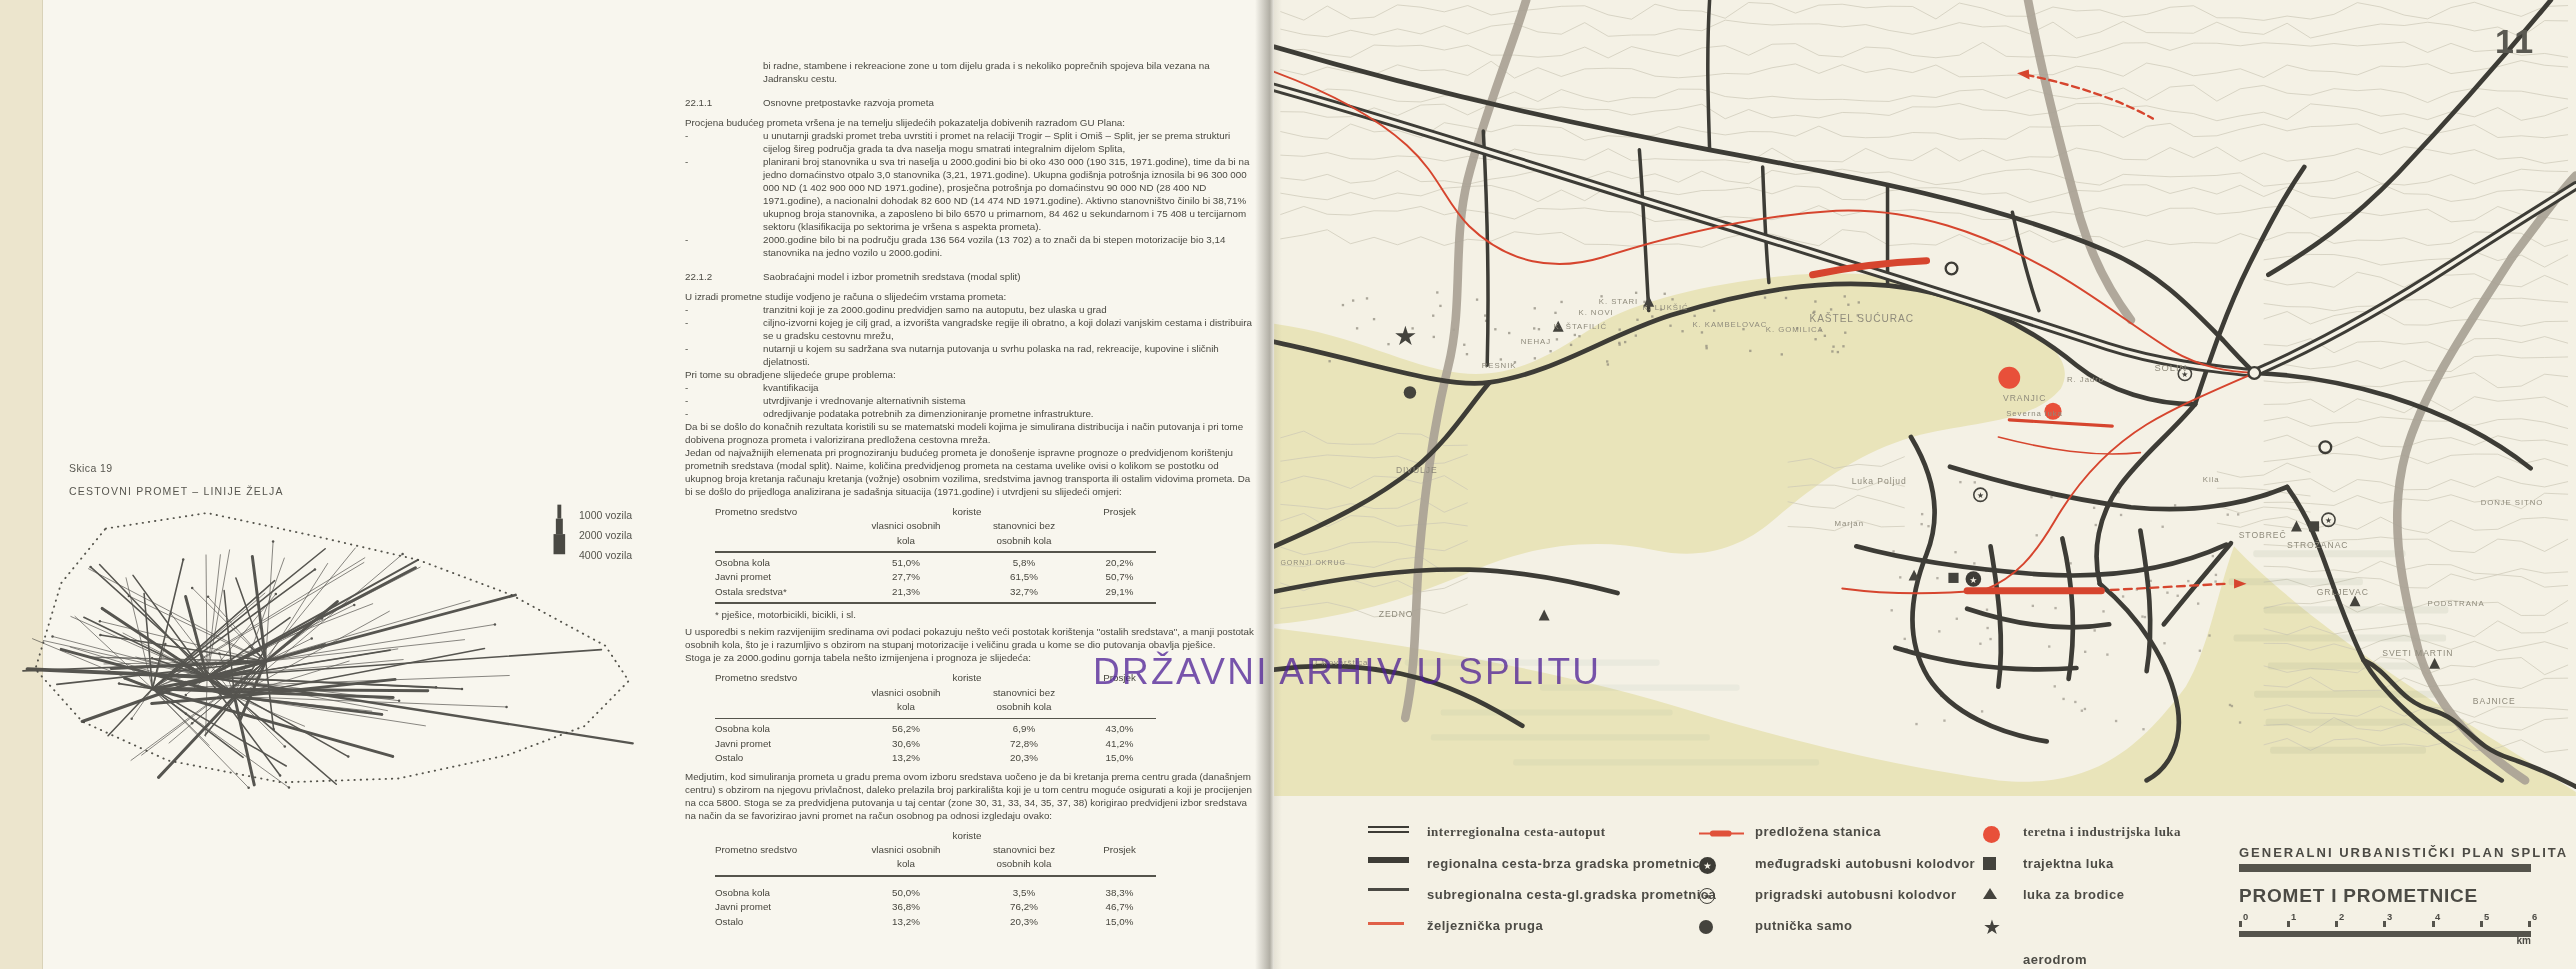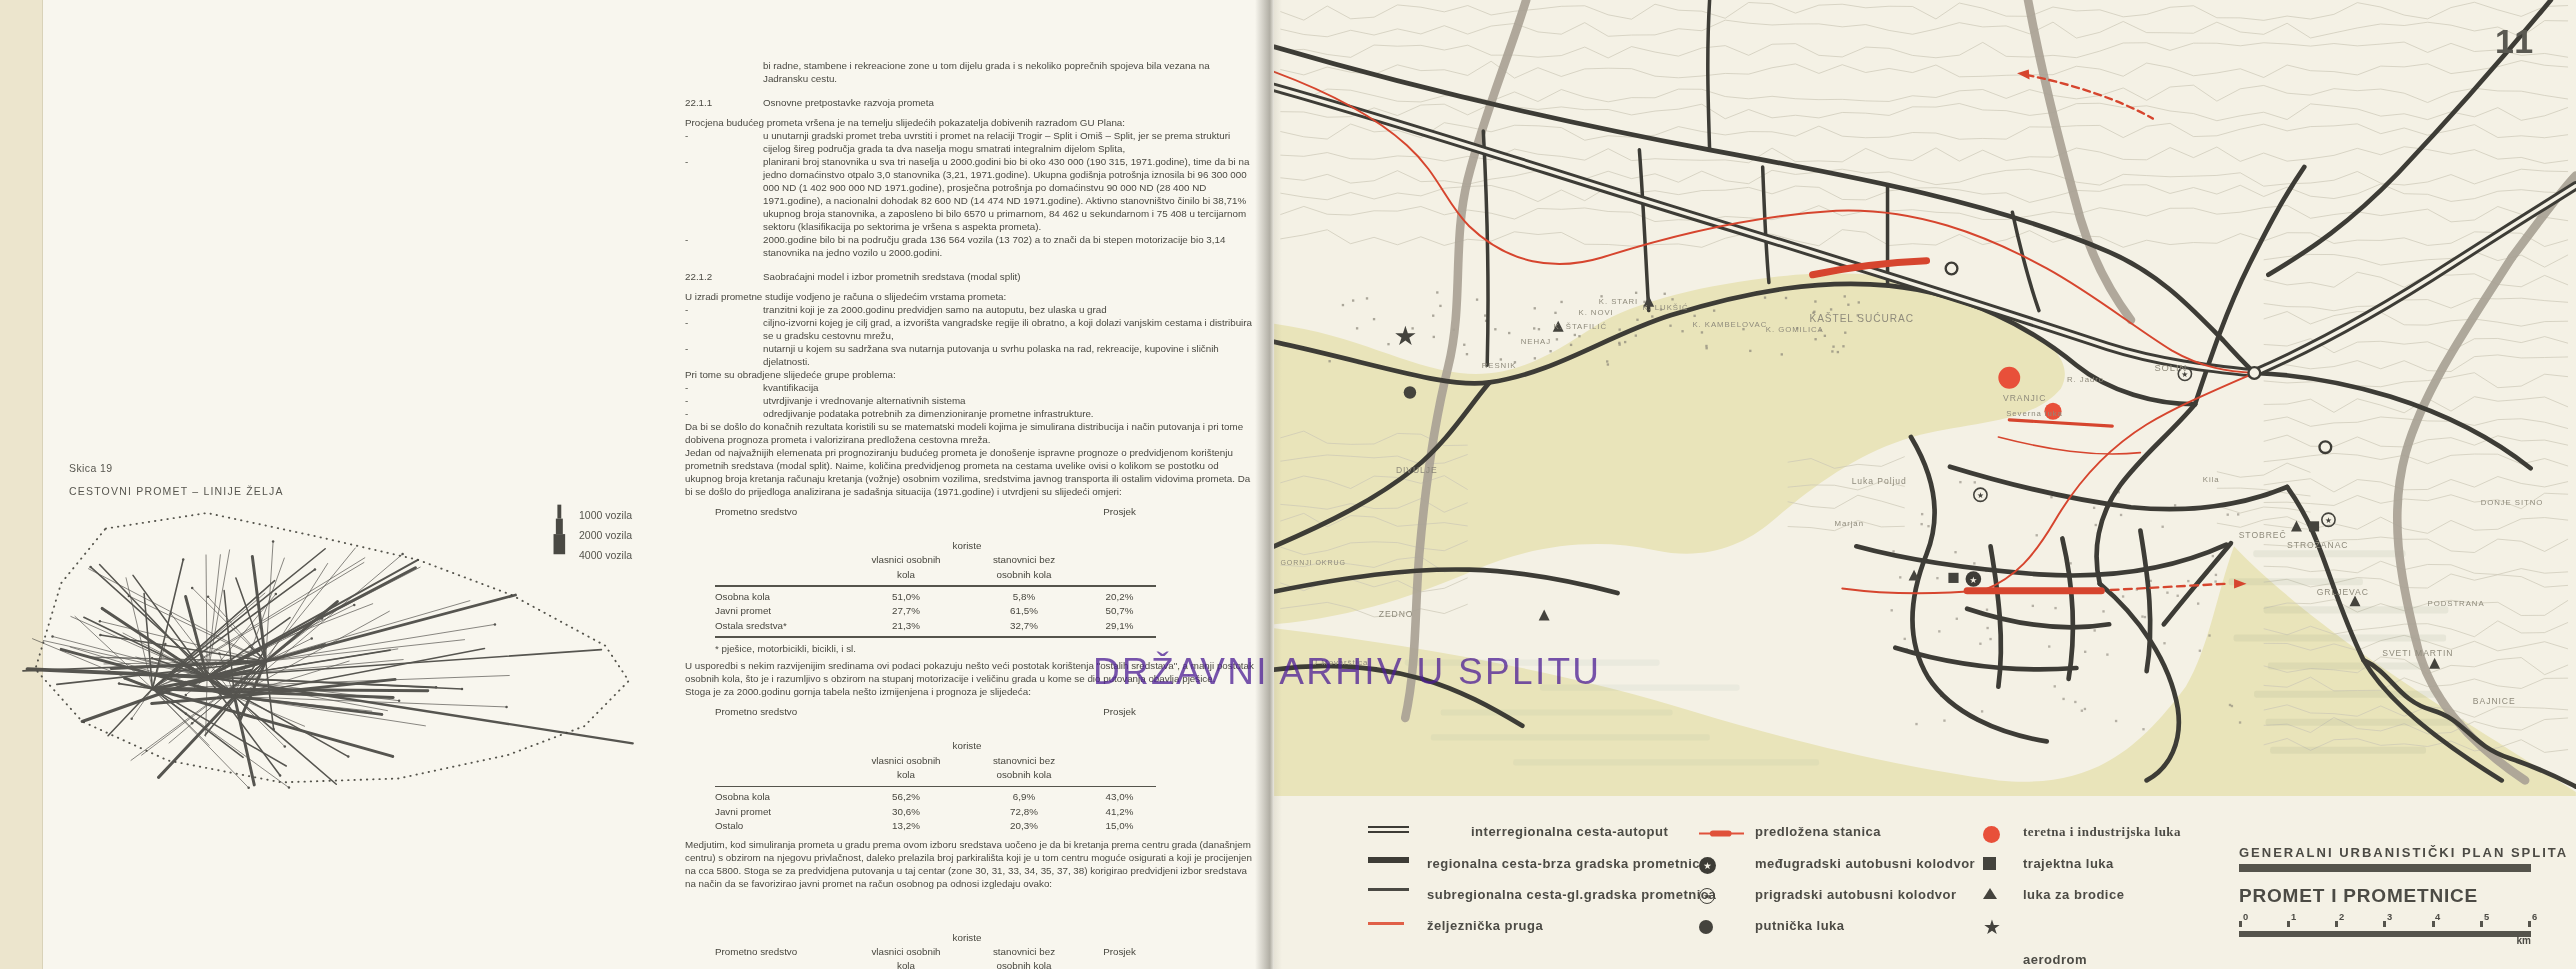--- a/index.html
+++ b/index.html
@@ -21,21 +21,21 @@
   .textcol p{margin:0;}
   .blk-cont{padding-left:78px;}
   .blk-bullet{position:relative;padding-left:78px;}
   .blk-bullet .dash{position:absolute;left:0;top:0;}
   .blk-heading{margin:11px 0 7px 0 !important;}
   .blk-heading .num{display:inline-block;width:78px;}
   .blk-footnote{margin:3.9px 0 4.7px 30px !important;}
   .tbl{margin:7px 0 3.9px 30px;width:441px;color:#48473f;}
   .trow{display:grid;grid-template-columns:134px 114px 122px 69px;line-height:14.4px;}
   .trow .c2,.trow .c3,.trow .c4{text-align:center;}
-  .tbl .grp{grid-column:2/4;text-align:center;margin-top:34px;}
+  .tbl .grp{grid-column:2/4;text-align:center;}
   .tbl .rule{height:1.6px;background:#55544c;margin:3.1px 0;}
   .tbl .sp{height:6.2px;}
 
   
   .legend-label{position:absolute;font-size:13px;font-weight:bold;color:#4c4b45;letter-spacing:0.5px;white-space:nowrap;}
   .legend-sym{position:absolute;}
   .sym-doubleline{width:41px;height:7px;border-top:2.7px solid #3d3c36;border-bottom:2.7px solid #3d3c36;box-sizing:border-box;}
   .sym-thickline{width:41px;height:5.5px;background:#3d3c36;}
   .sym-medline{width:41px;height:3.1px;background:#4a4943;}
   .sym-redline{width:36px;height:2.3px;background:#e06048;margin-top:2.3px;}
@@ -770,21 +770,21 @@
         <text x="3052" y="840" font-size="11" fill="#8f8b7c" letter-spacing="1.2">SVETI MARTIN</text>
         <text x="3168" y="902" font-size="11" fill="#8f8b7c" letter-spacing="1.2">BAJNICE</text>
         <text x="3178" y="647" font-size="10" fill="#8f8b7c" letter-spacing="1.2">DONJE SITNO</text>
       </g>
   </svg>
 
   <div id="legend-band">
       <div class="legend-sym" style="left: 1368px; top: 826px;">
         <span class="sym-doubleline" style="display: block;"></span>
       </div>
-      <div class="legend-label" style="left: 1471px; top: 824px;">interregionalna cesta-autoput</div>
+      <div class="legend-label" style="left: 1427px; top: 824px; font-family: Liberation Serif, serif;">interregionalna cesta-autoput</div>
       <div class="legend-sym" style="left: 1368px; top: 857px;">
         <span class="sym-thickline" style="display: block;"></span>
       </div>
       <div class="legend-label" style="left: 1427px; top: 856px;">regionalna cesta-brza gradska prometnica</div>
       <div class="legend-sym" style="left: 1368px; top: 888px;">
         <span class="sym-medline" style="display: block;"></span>
       </div>
       <div class="legend-label" style="left: 1427px; top: 887px;">subregionalna cesta-gl.gradska prometnica</div>
       <div class="legend-sym" style="left: 1368px; top: 920px;">
         <span class="sym-redline" style="display: block;"></span>
@@ -799,21 +799,21 @@
         <span class="sym-cstar-f" style="display: block;">★</span>
       </div>
       <div class="legend-label" style="left: 1755px; top: 856px;">međugradski autobusni kolodvor</div>
       <div class="legend-sym" style="left: 1699px; top: 888px;">
         <span class="sym-cstar-o" style="display: block;">★</span>
       </div>
       <div class="legend-label" style="left: 1755px; top: 887px;">prigradski autobusni kolodvor</div>
       <div class="legend-sym" style="left: 1699px; top: 920px;">
         <span class="sym-circle" style="display: block;"></span>
       </div>
-      <div class="legend-label" style="left: 1755px; top: 918px;">putnička luka</div>
+      <div class="legend-label" style="left: 1755px; top: 918px;">putnička samo</div>
       <div class="legend-sym" style="left: 1983px; top: 826px;">
         <span class="sym-reddot" style="display: block;"></span>
       </div>
       <div class="legend-label" style="left: 2023px; top: 824px; font-family: Liberation Serif, serif;">teretna i industrijska luka</div>
       <div class="legend-sym" style="left: 1983px; top: 857px;">
         <span class="sym-square" style="display: block;"></span>
       </div>
       <div class="legend-label" style="left: 2023px; top: 856px;">trajektna luka</div>
       <div class="legend-sym" style="left: 1983px; top: 888px;">
         <span class="sym-tri" style="display: block;"></span>

